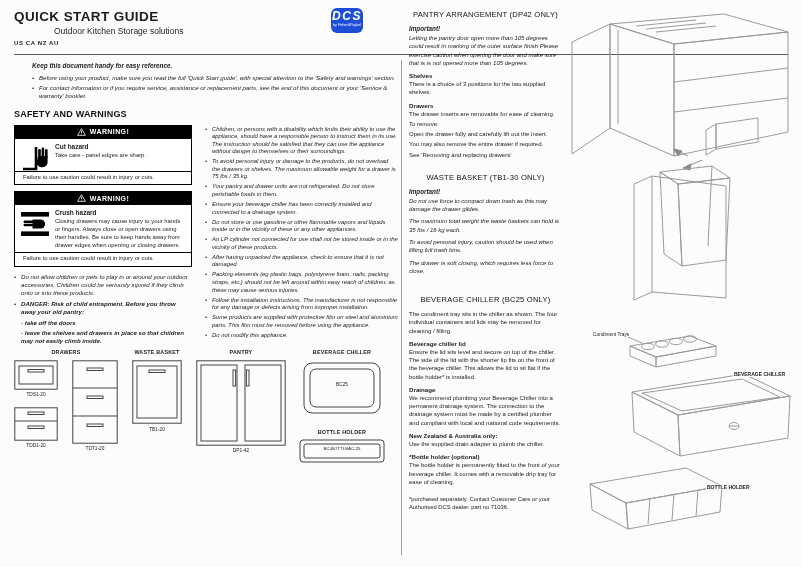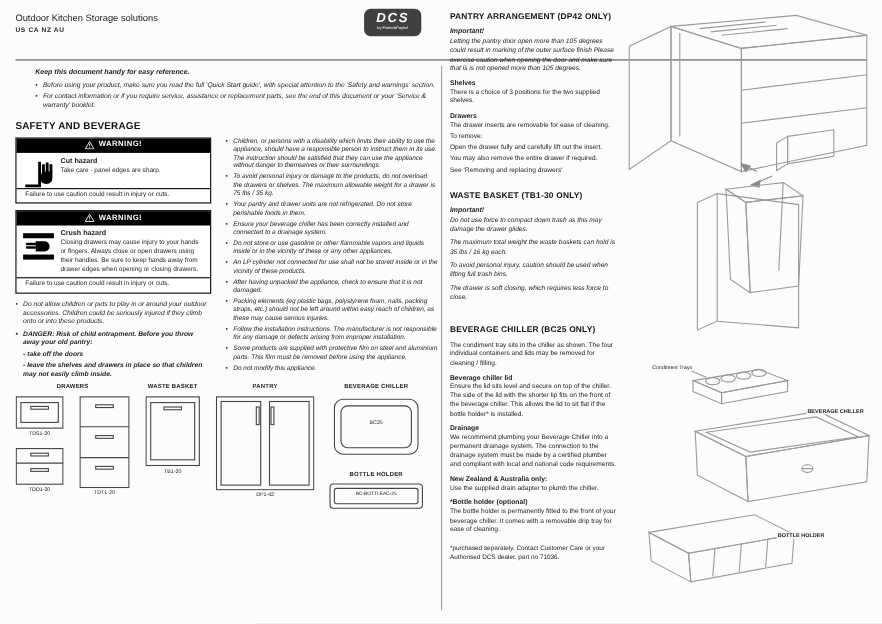--- a/index.html
+++ b/index.html
@@ -1,23 +1,23 @@
 <!DOCTYPE html>
 <html><head>
 <meta charset="utf-8">
 <style>
   *{margin:0;padding:0;box-sizing:border-box;}
   html,body{background:#d9d9d9;}
   .page{position:relative;width:802px;height:567px;background:#fcfcfb;font-family:"Liberation Sans",sans-serif;color:#1c1c1c;overflow:hidden;margin:0 auto;}
 
   
   .hdr-title{font-size:13.5px;font-weight:bold;letter-spacing:.4px;}
-  .hdr-sub{font-size:8.5px;margin-top:2px;}
+  .hdr-sub{font-size:8.5px;margin-top:2px;margin-left:40px;}
   .hdr-regions{font-size:6px;font-weight:bold;margin-top:4px;letter-spacing:.6px;}
-  .logo{position:absolute;left:331px;top:8px;width:52px;height:25px;background:#404040;border-radius:6px;color:#fff;text-align:center;padding-top:2px;}
+  .logo{position:absolute;left:331px;top:8px;width:32px;height:25px;background:#1d4ed8;border-radius:6px;color:#fff;text-align:center;padding-top:2px;}
   .logo-brand{font-size:12px;font-weight:bold;font-style:italic;line-height:13px;letter-spacing:1.5px;}
   .logo-sub{font-size:3.6px;line-height:5px;}
   .header-rule{position:absolute;left:14px;right:14px;top:54px;height:1px;background:#555;}
   .vdivider{position:absolute;left:401px;top:60px;height:495px;width:1px;background:#9a9a9a;}
 
   
   .left-half{position:absolute;left:14px;top:59px;width:384px;}
   .intro-note{font-size:6.4px;font-weight:bold;font-style:italic;margin:3px 0 5px 18px;}
   .intro-bullets{list-style:none;margin-left:18px;}
   .intro-bullets li{font-size:6.1px;font-style:italic;line-height:1.35;position:relative;padding-left:7px;margin-bottom:2px;}
@@ -47,60 +47,61 @@
   .sw-list li{font-size:5.9px;font-style:italic;line-height:1.28;position:relative;padding-left:7px;margin-bottom:2.5px;}
   .sw-list li::before{content:"\2022";position:absolute;left:0;}
 
   .model-area{position:relative;height:124px;margin-top:2px;}
   .mo-label{position:absolute;font-size:5.4px;font-weight:bold;letter-spacing:.2px;text-align:center;}
   .mo-model{position:absolute;font-size:4.8px;text-align:center;}
   .model-area svg{position:absolute;}
 
   
   .right-col{position:absolute;left:409px;top:10px;width:153px;}
-  .r-h{font-size:7.6px;font-weight:bold;letter-spacing:.2px;margin-bottom:6px;color:#101018;}
+  .r-h{font-size:7.6px;font-weight:normal;letter-spacing:.2px;margin-bottom:6px;color:#101018;text-align:center;}
   .r-imp{font-size:6.3px;font-weight:bold;font-style:italic;margin-bottom:2px;}
   .r-ital{font-size:6px;font-style:italic;line-height:1.38;margin-bottom:4px;}
   .r-sub{font-size:6.2px;font-weight:bold;margin-top:5px;margin-bottom:1px;}
   .r-body{font-size:6px;line-height:1.38;margin-bottom:2px;}
   .sect{margin-bottom:14px;}
   .sect.gap-lg{margin-top:20px;}
   .sect.gap-md{margin-top:14px;}
   .footnote{font-size:5.8px;line-height:1.35;margin-top:10px;}
 
   
   .illus{position:absolute;}
   .illus-label{position:absolute;font-size:5px;font-weight:bold;background:rgba(252,252,251,.85);padding:0 1px;white-space:nowrap;}
   .illus-label.plain{font-weight:normal;font-size:4.8px;}
 </style>
 </head>
 <body>
 
 <div class="page">
 
   <div style="position:absolute;left:14px;top:9px;">
+    <div class="hdr-title">QUICK START GUIDE</div>
     <div class="hdr-sub">Outdoor Kitchen Storage solutions</div>
     <div class="hdr-regions">US CA NZ AU</div>
   </div>
   <div class="logo">
     <div class="logo-brand">DCS</div>
     <div class="logo-sub">by Fisher&amp;Paykel</div>
   </div>
   <div class="header-rule"></div>
   <div class="vdivider"></div>
 
   <div class="left-half">
 
     <div class="intro-note">Keep this document handy for easy reference.</div>
     <ul class="intro-bullets">
       <li>Before using your product, make sure you read the full 'Quick Start guide', with special attention to the 'Safety and warnings' section.</li>
       <li>For contact information or if you require service, assistance or replacement parts, see the end of this document or your 'Service &amp; warranty' booklet.</li>
     </ul>
 
-    <div class="sec-h">SAFETY AND BEVERAGE</div>
+    <div class="sec-h">SAFETY AND WARNINGS</div>
 
     <div class="two-col">
       <div class="col-a">
 
         <div class="warnbox">
           <div class="warnbar">
             <svg width="9" height="8" viewBox="0 0 20 18">
                 <path d="M10 1.5 L18.8 16.5 H1.2 Z" fill="none" stroke="#fff" stroke-width="1.8"></path>
                 <rect x="9.1" y="6" width="1.8" height="5.2" fill="#fff"></rect>
                 <rect x="9.1" y="12.6" width="1.8" height="1.8" fill="#fff"></rect>

